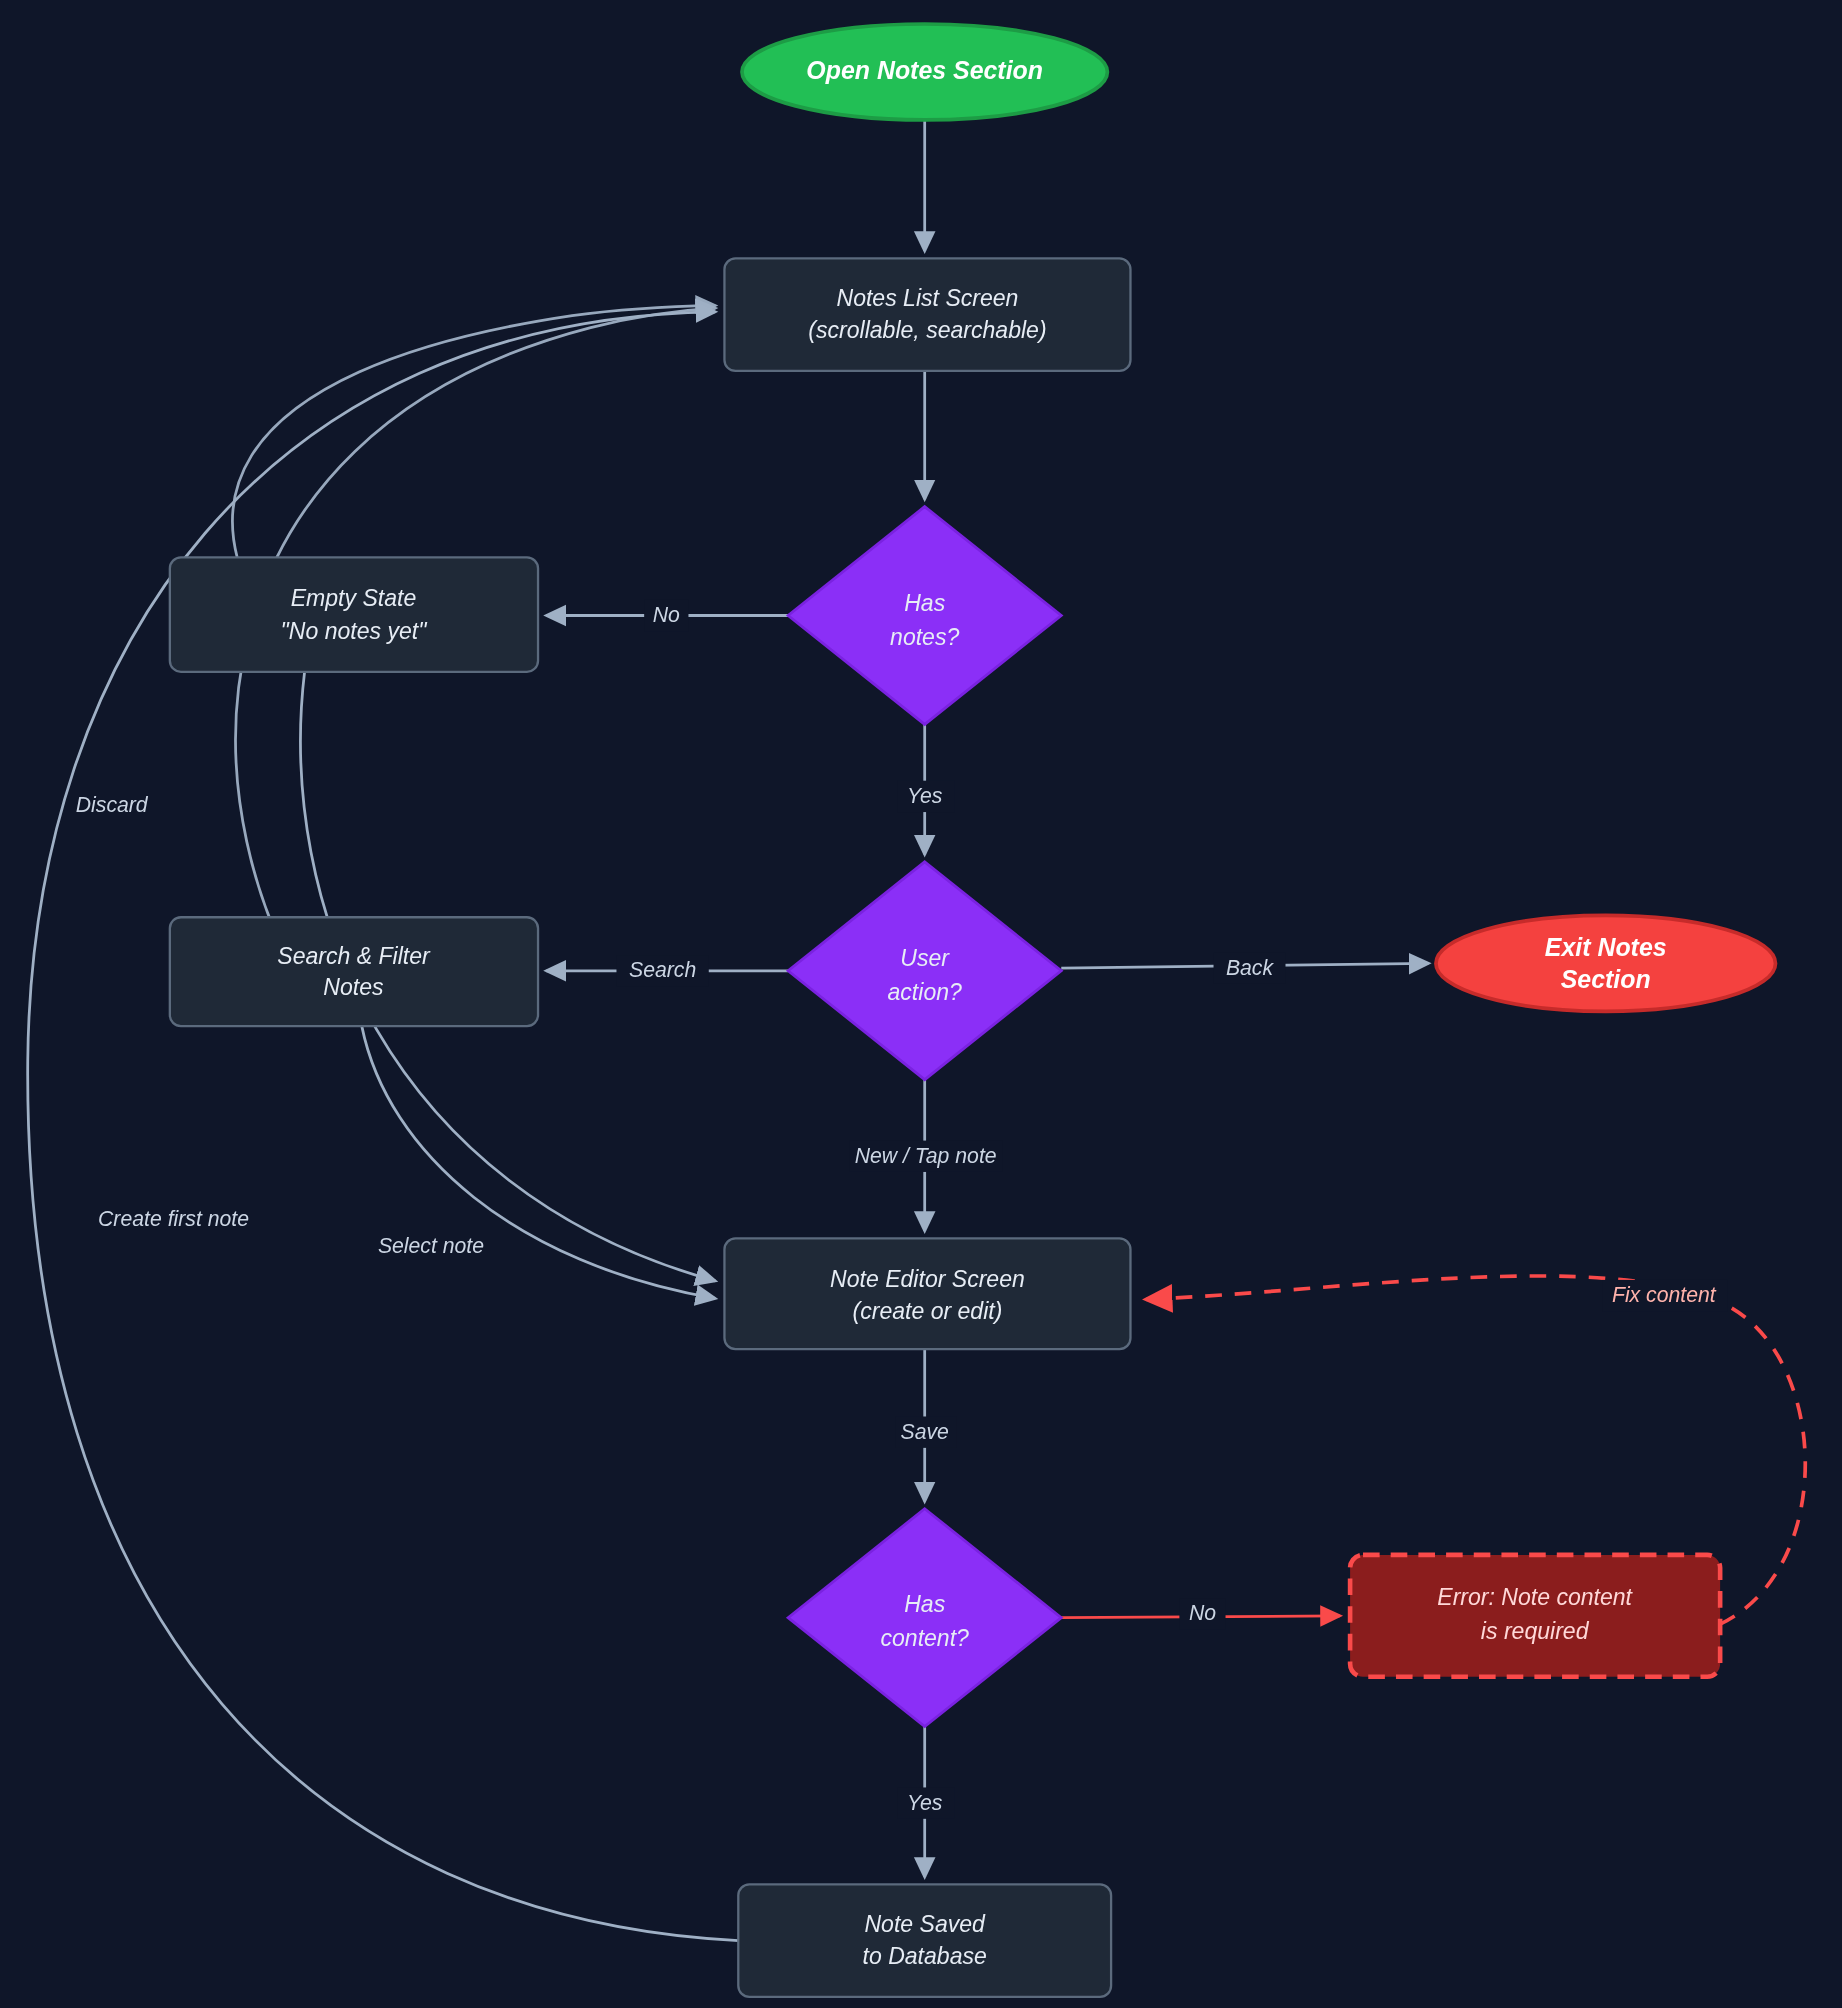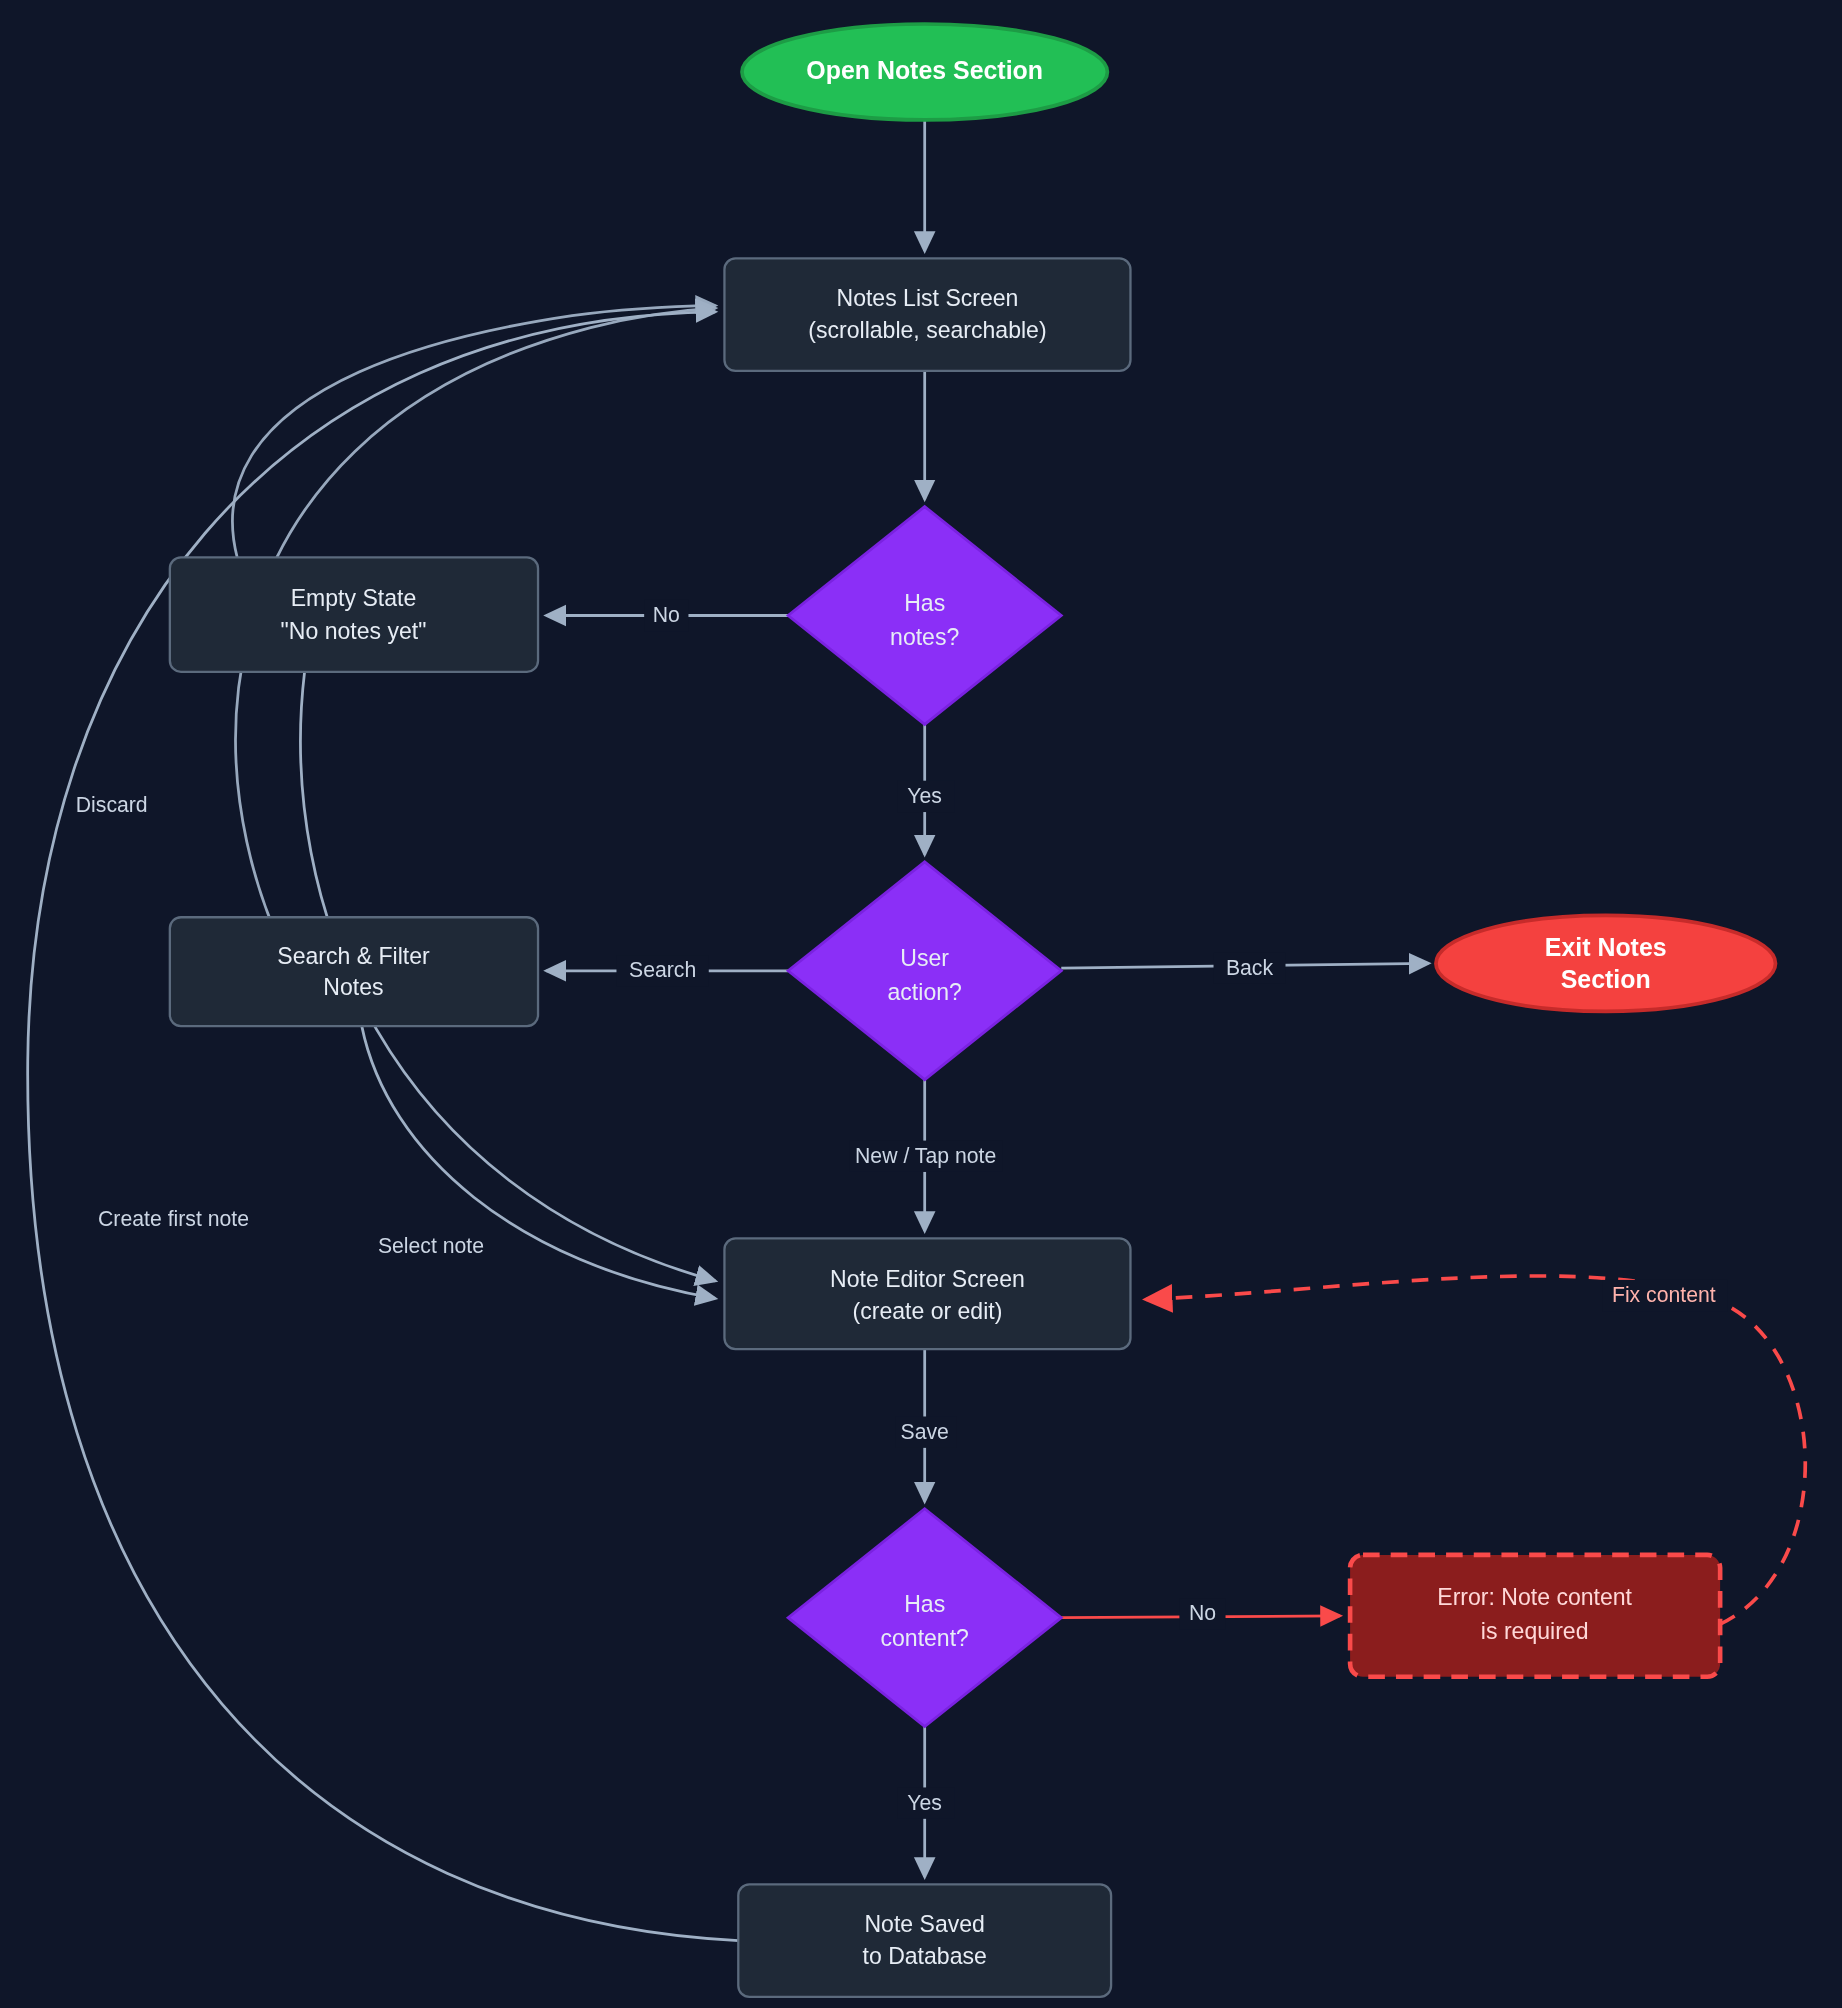--- a/index.html
+++ b/index.html
@@ -12,20 +12,21 @@
     width: 1842px;
     height: 2008px;
     overflow: hidden;
     font-family: "Liberation Sans", sans-serif;
   }
   #diagram-root {
     position: relative;
     width: 1842px;
     height: 2008px;
     background: #0f1629;
+    font-style: italic;
   }
   svg.flow-canvas {
     position: absolute;
     left: 0;
     top: 0;
     width: 1842px;
     height: 2008px;
     display: block;
   }
   .edge-path {

